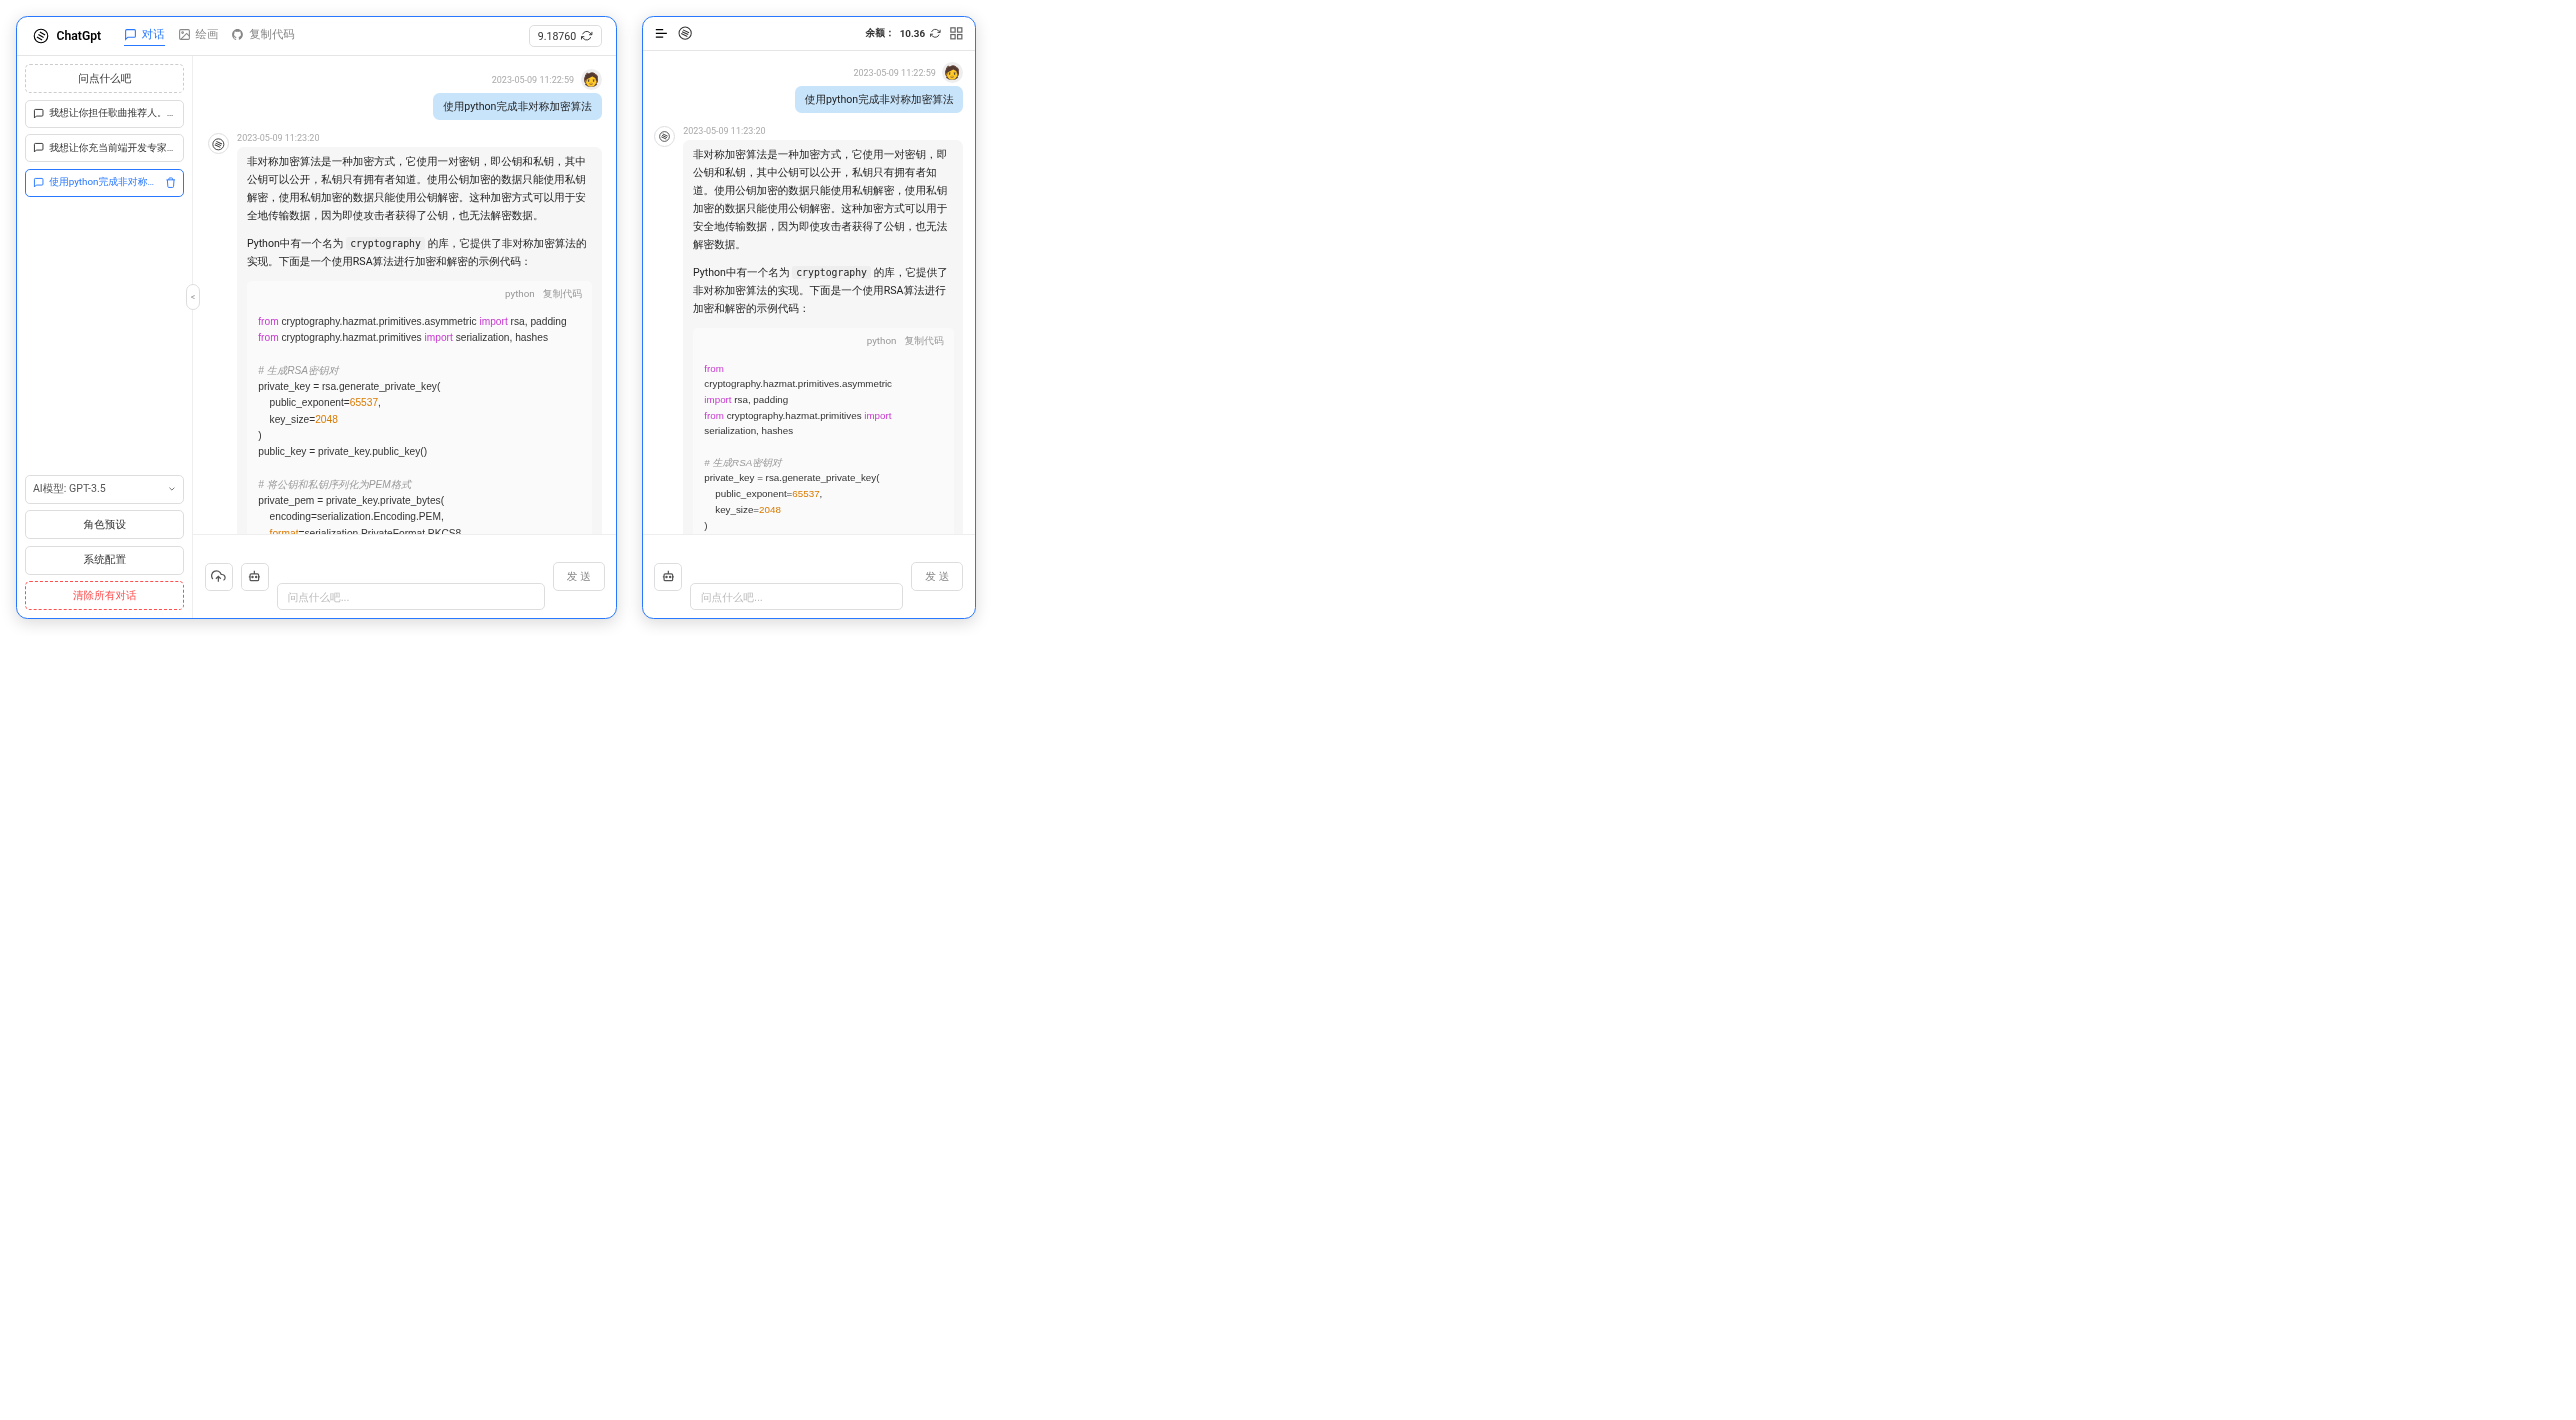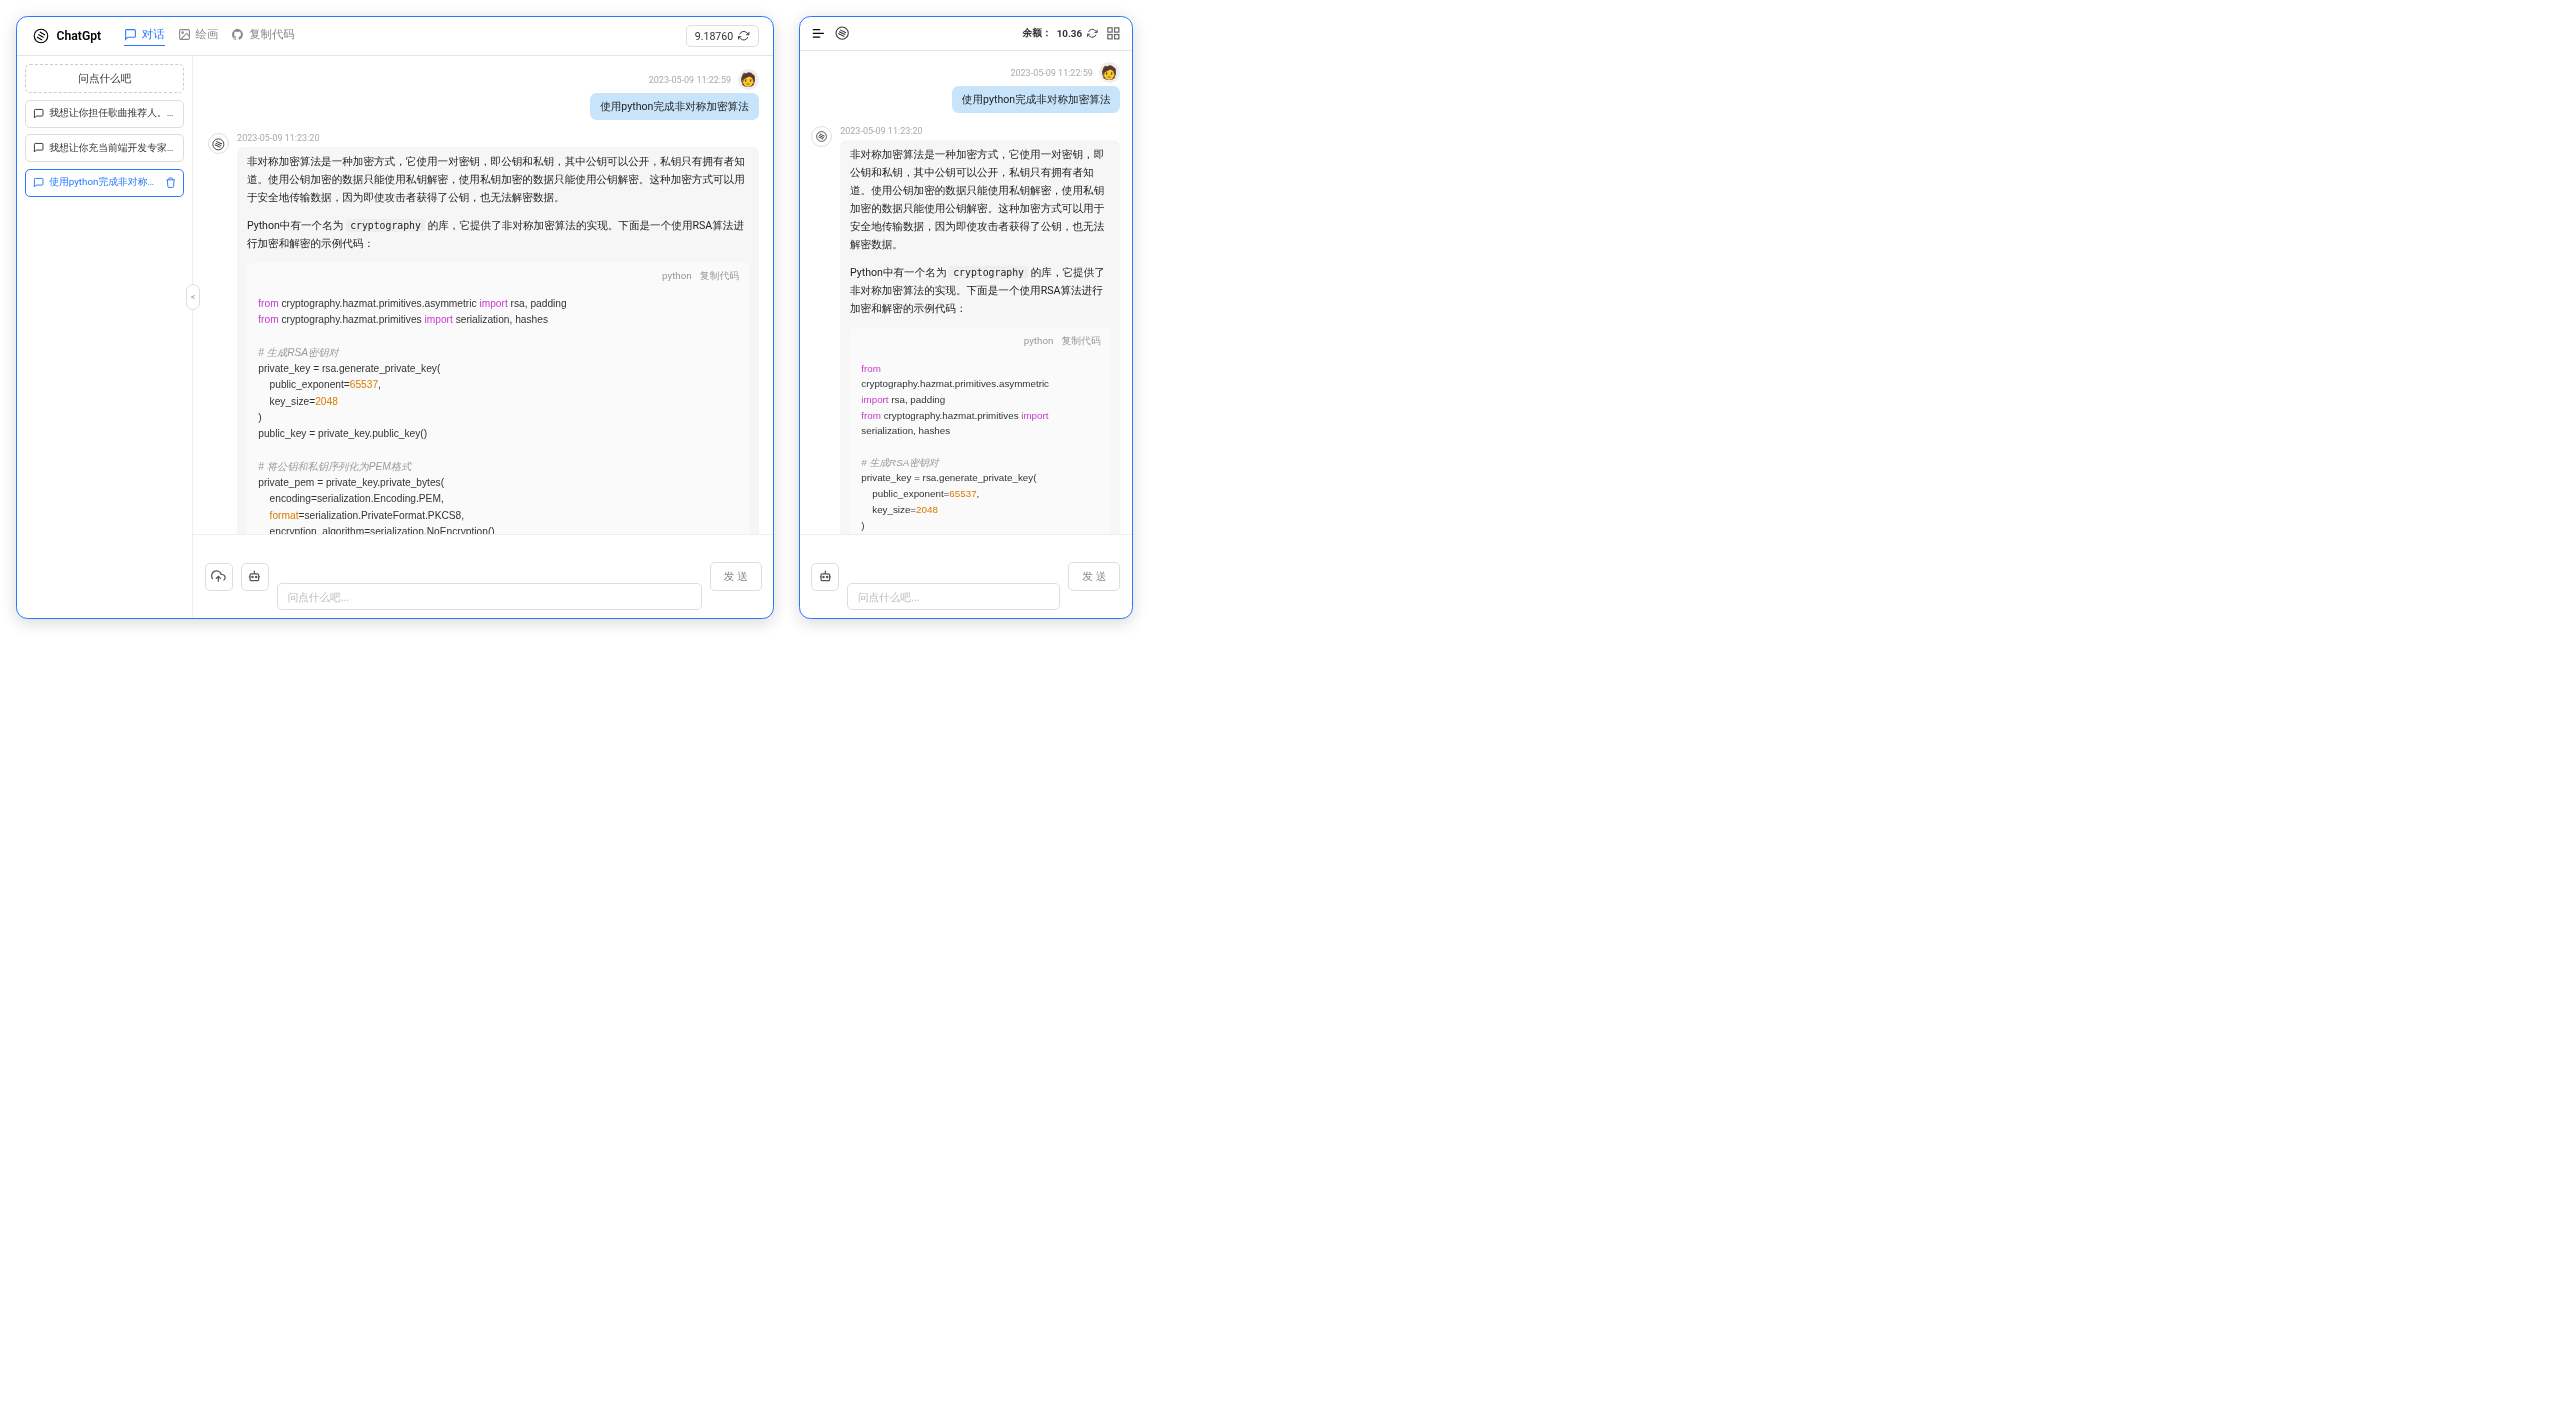--- a/index.html
+++ b/index.html
@@ -1,18 +1,18 @@
 <!DOCTYPE html>
 <html style="font-size:13px"><head>
 <meta charset="utf-8">
 <style>
 * { box-sizing: border-box; margin: 0; padding: 0; }
 body { font-family: -apple-system, BlinkMacSystemFont, "Segoe UI", Roboto, sans-serif; background: #fff; padding: 16.3px; display: flex; gap: 24.4px; }
 .panel { border: 1.6px solid #2878ff; border-radius: 11.4px; background: #fff; overflow: hidden; display: flex; flex-direction: column; box-shadow: 0 3.3px 16.3px rgba(0,0,0,0.15); }
-.panel-left { width: 758px; height: 603px; }
+.panel-left { width: 601px; height: 603px; }
 .panel-right { width: 334px; height: 603px; }
 
 
 .header { display: flex; align-items: center; padding: 8.1px 14.7px; border-bottom: 0.8px solid #e5e5e5; gap: 6.5px; }
 .logo-icon { width: 18px; height: 18px; }
 .app-title { font-weight: 600; font-size: 12.2px; margin-right: 16.3px; }
 .nav-tabs { display: flex; gap: 13px; align-items: center; }
 .nav-tab { display: flex; align-items: center; gap: 4.9px; font-size: 11.4px; color: #888; cursor: pointer; padding-bottom: 3.3px; }
 .nav-tab.active { color: #2878ff; border-bottom: 1.6px solid #2878ff; }
 .nav-tab svg { width: 13px; height: 13px; }
@@ -141,20 +141,31 @@
           </svg>
         <span style="overflow:hidden;text-overflow:ellipsis;">使用python完成非对称加密算法</span>
         <svg class="convo-del" viewBox="0 0 24 24" fill="none" stroke="currentColor" stroke-width="2">
             <polyline points="3 6 5 6 21 6"></polyline>
             <path d="M19 6l-1 14a2 2 0 0 1-2 2H8a2 2 0 0 1-2-2L5 6m3 0V4a2 2 0 0 1 2-2h4a2 2 0 0 1 2 2v2"></path>
           </svg>
       </div>
 
       <div class="sidebar-collapse">&lt;</div>
 
+      <div class="sidebar-bottom">
+        <div class="model-select">
+          <span>AI模型: GPT-3.5</span>
+          <svg width="9.8" height="9.8" viewBox="0 0 24 24" fill="none" stroke="currentColor" stroke-width="2">
+              <polyline points="6 9 12 15 18 9"></polyline>
+            </svg>
+        </div>
+        <div class="sb-btn">角色预设</div>
+        <div class="sb-btn">系统配置</div>
+        <div class="sb-btn danger">清除所有对话</div>
+      </div>
     </div>
 
     <div class="chat-area">
       <div class="chat-scroll">
 
         <div class="msg-row user">
           <div class="msg-meta">
             <span>2023-05-09 11:22:59</span>
             <div class="avatar">🧑</div>
           </div>

